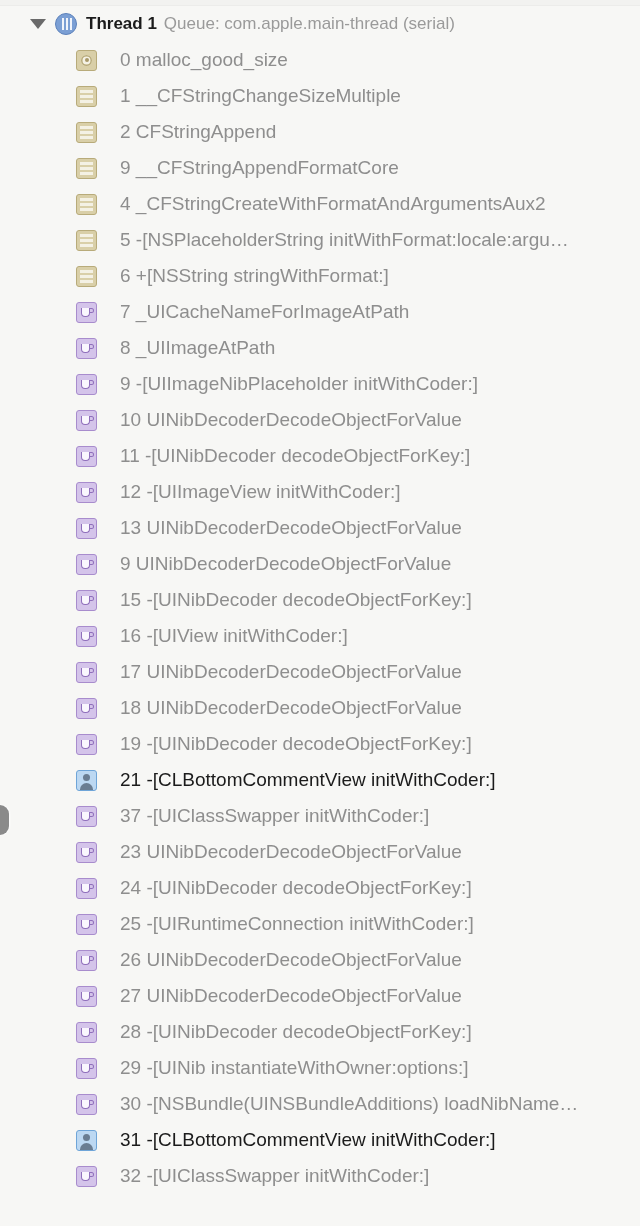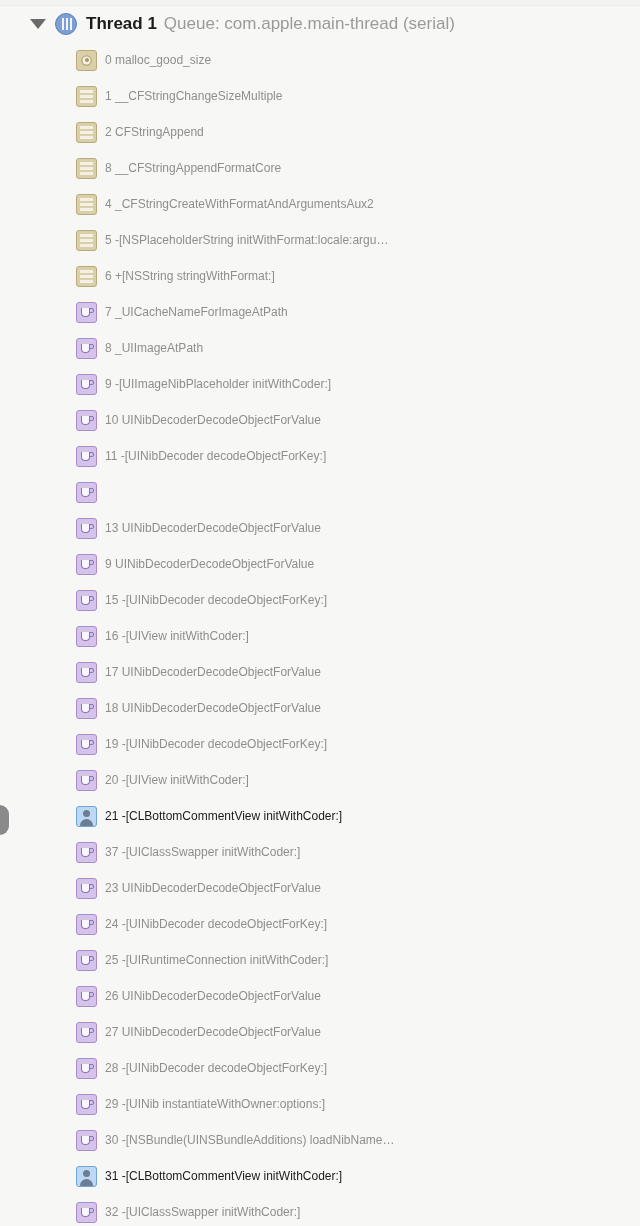--- a/index.html
+++ b/index.html
@@ -182,26 +182,27 @@
   .icon-person .glyph::after {
     content: "";
     position: absolute;
     left: -3px; top: 9px;
     width: 13px; height: 8px;
     border-radius: 7px 7px 0 0;
     background: #6a7d92;
   }
 
   .frame-label {
-    font-size: 12px;
+    font-size: 19px;
     color: #8e8e8e;
     white-space: nowrap;
     overflow: hidden;
     text-overflow: ellipsis;
     max-width: 540px;
+    margin-left: 15px;
   }
   .frame-row.user .frame-label {
     color: #1b1b1b;
   }
 
   
   #left-handle {
     position: absolute;
     left: -9px;
     top: 805px;
@@ -242,21 +243,21 @@
       <div class="row frame-row">
         <span class="frame-icon icon-list">
           <span class="glyph"></span>
         </span>
         <span class="frame-label">2 CFStringAppend</span>
       </div>
       <div class="row frame-row">
         <span class="frame-icon icon-list">
           <span class="glyph"></span>
         </span>
-        <span class="frame-label">8 __CFStringAppendFormatCore</span>
+        <span class="frame-label">9 __CFStringAppendFormatCore</span>
       </div>
       <div class="row frame-row">
         <span class="frame-icon icon-list">
           <span class="glyph"></span>
         </span>
         <span class="frame-label">4 _CFStringCreateWithFormatAndArgumentsAux2</span>
       </div>
       <div class="row frame-row">
         <span class="frame-icon icon-list">
           <span class="glyph"></span>
@@ -296,20 +297,21 @@
       <div class="row frame-row">
         <span class="frame-icon icon-cup">
           <span class="glyph"></span>
         </span>
         <span class="frame-label">11 -[UINibDecoder decodeObjectForKey:]</span>
       </div>
       <div class="row frame-row">
         <span class="frame-icon icon-cup">
           <span class="glyph"></span>
         </span>
+        <span class="frame-label">12 -[UIImageView initWithCoder:]</span>
       </div>
       <div class="row frame-row">
         <span class="frame-icon icon-cup">
           <span class="glyph"></span>
         </span>
         <span class="frame-label">13 UINibDecoderDecodeObjectForValue</span>
       </div>
       <div class="row frame-row">
         <span class="frame-icon icon-cup">
           <span class="glyph"></span>
@@ -338,26 +340,20 @@
         <span class="frame-icon icon-cup">
           <span class="glyph"></span>
         </span>
         <span class="frame-label">18 UINibDecoderDecodeObjectForValue</span>
       </div>
       <div class="row frame-row">
         <span class="frame-icon icon-cup">
           <span class="glyph"></span>
         </span>
         <span class="frame-label">19 -[UINibDecoder decodeObjectForKey:]</span>
-      </div>
-      <div class="row frame-row">
-        <span class="frame-icon icon-cup">
-          <span class="glyph"></span>
-        </span>
-        <span class="frame-label">20 -[UIView initWithCoder:]</span>
       </div>
       <div class="row frame-row user">
         <span class="frame-icon icon-person">
           <span class="glyph"></span>
         </span>
         <span class="frame-label">21 -[CLBottomCommentView initWithCoder:]</span>
       </div>
       <div class="row frame-row">
         <span class="frame-icon icon-cup">
           <span class="glyph"></span>

